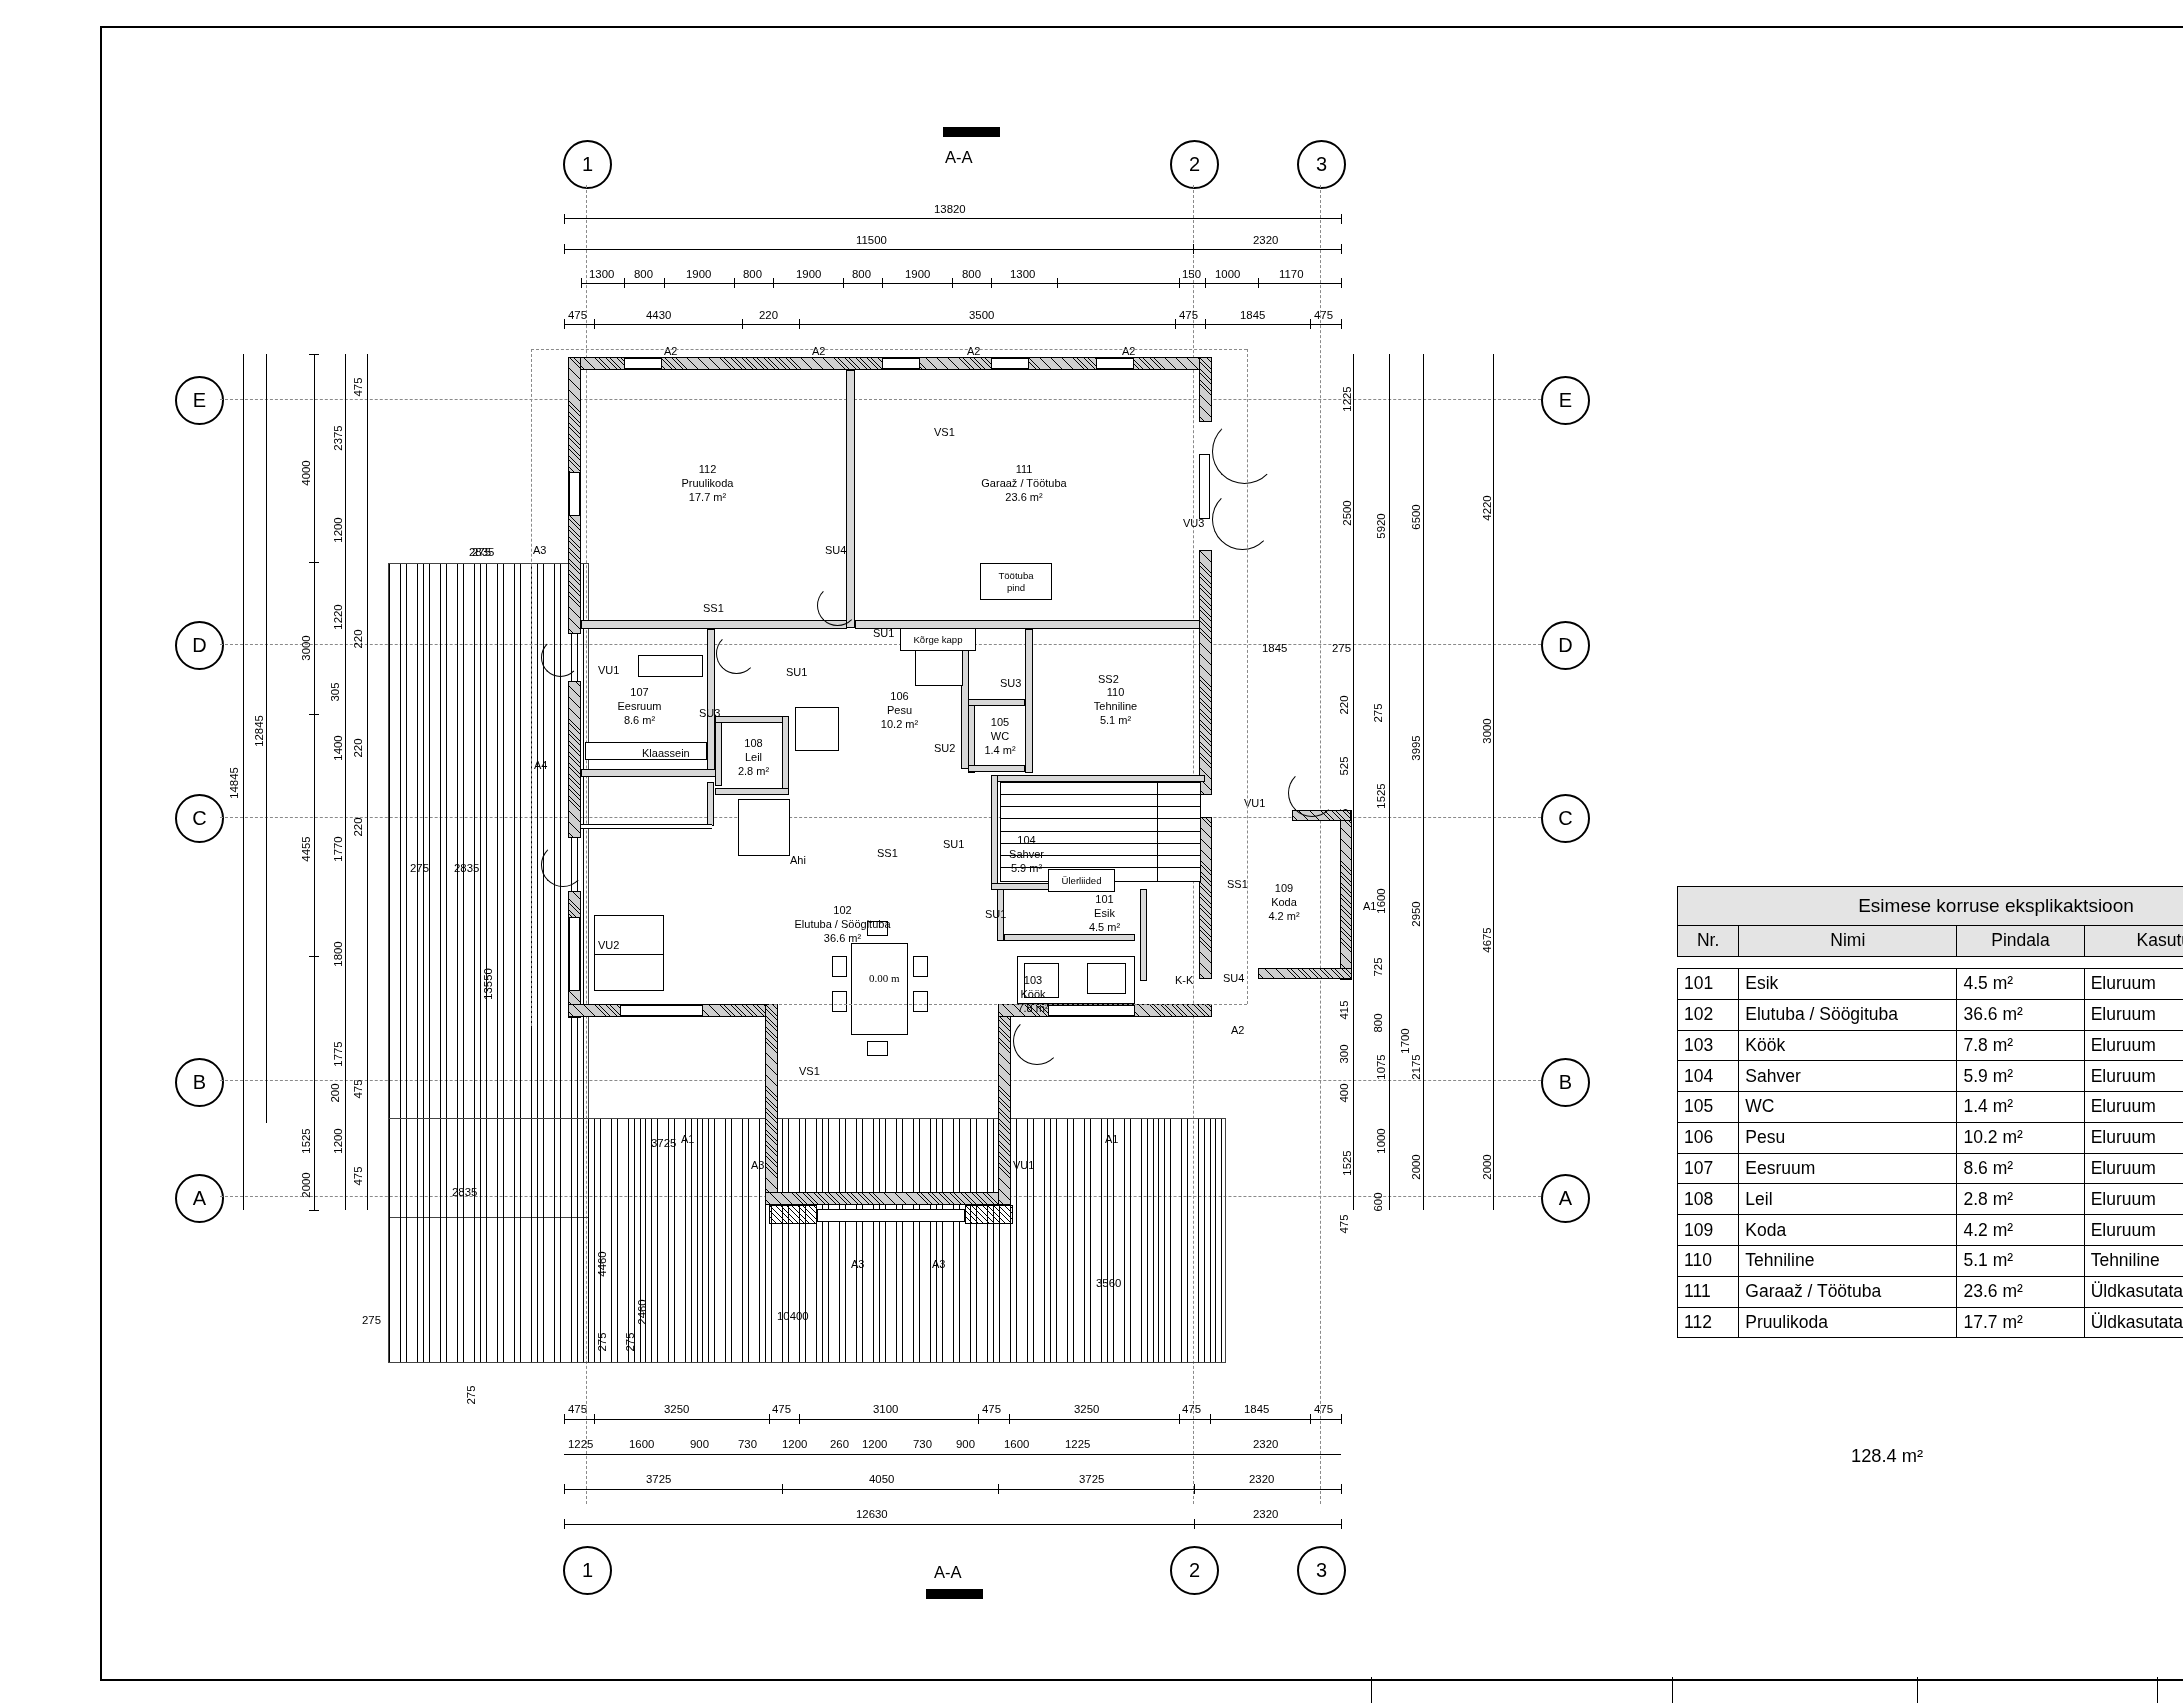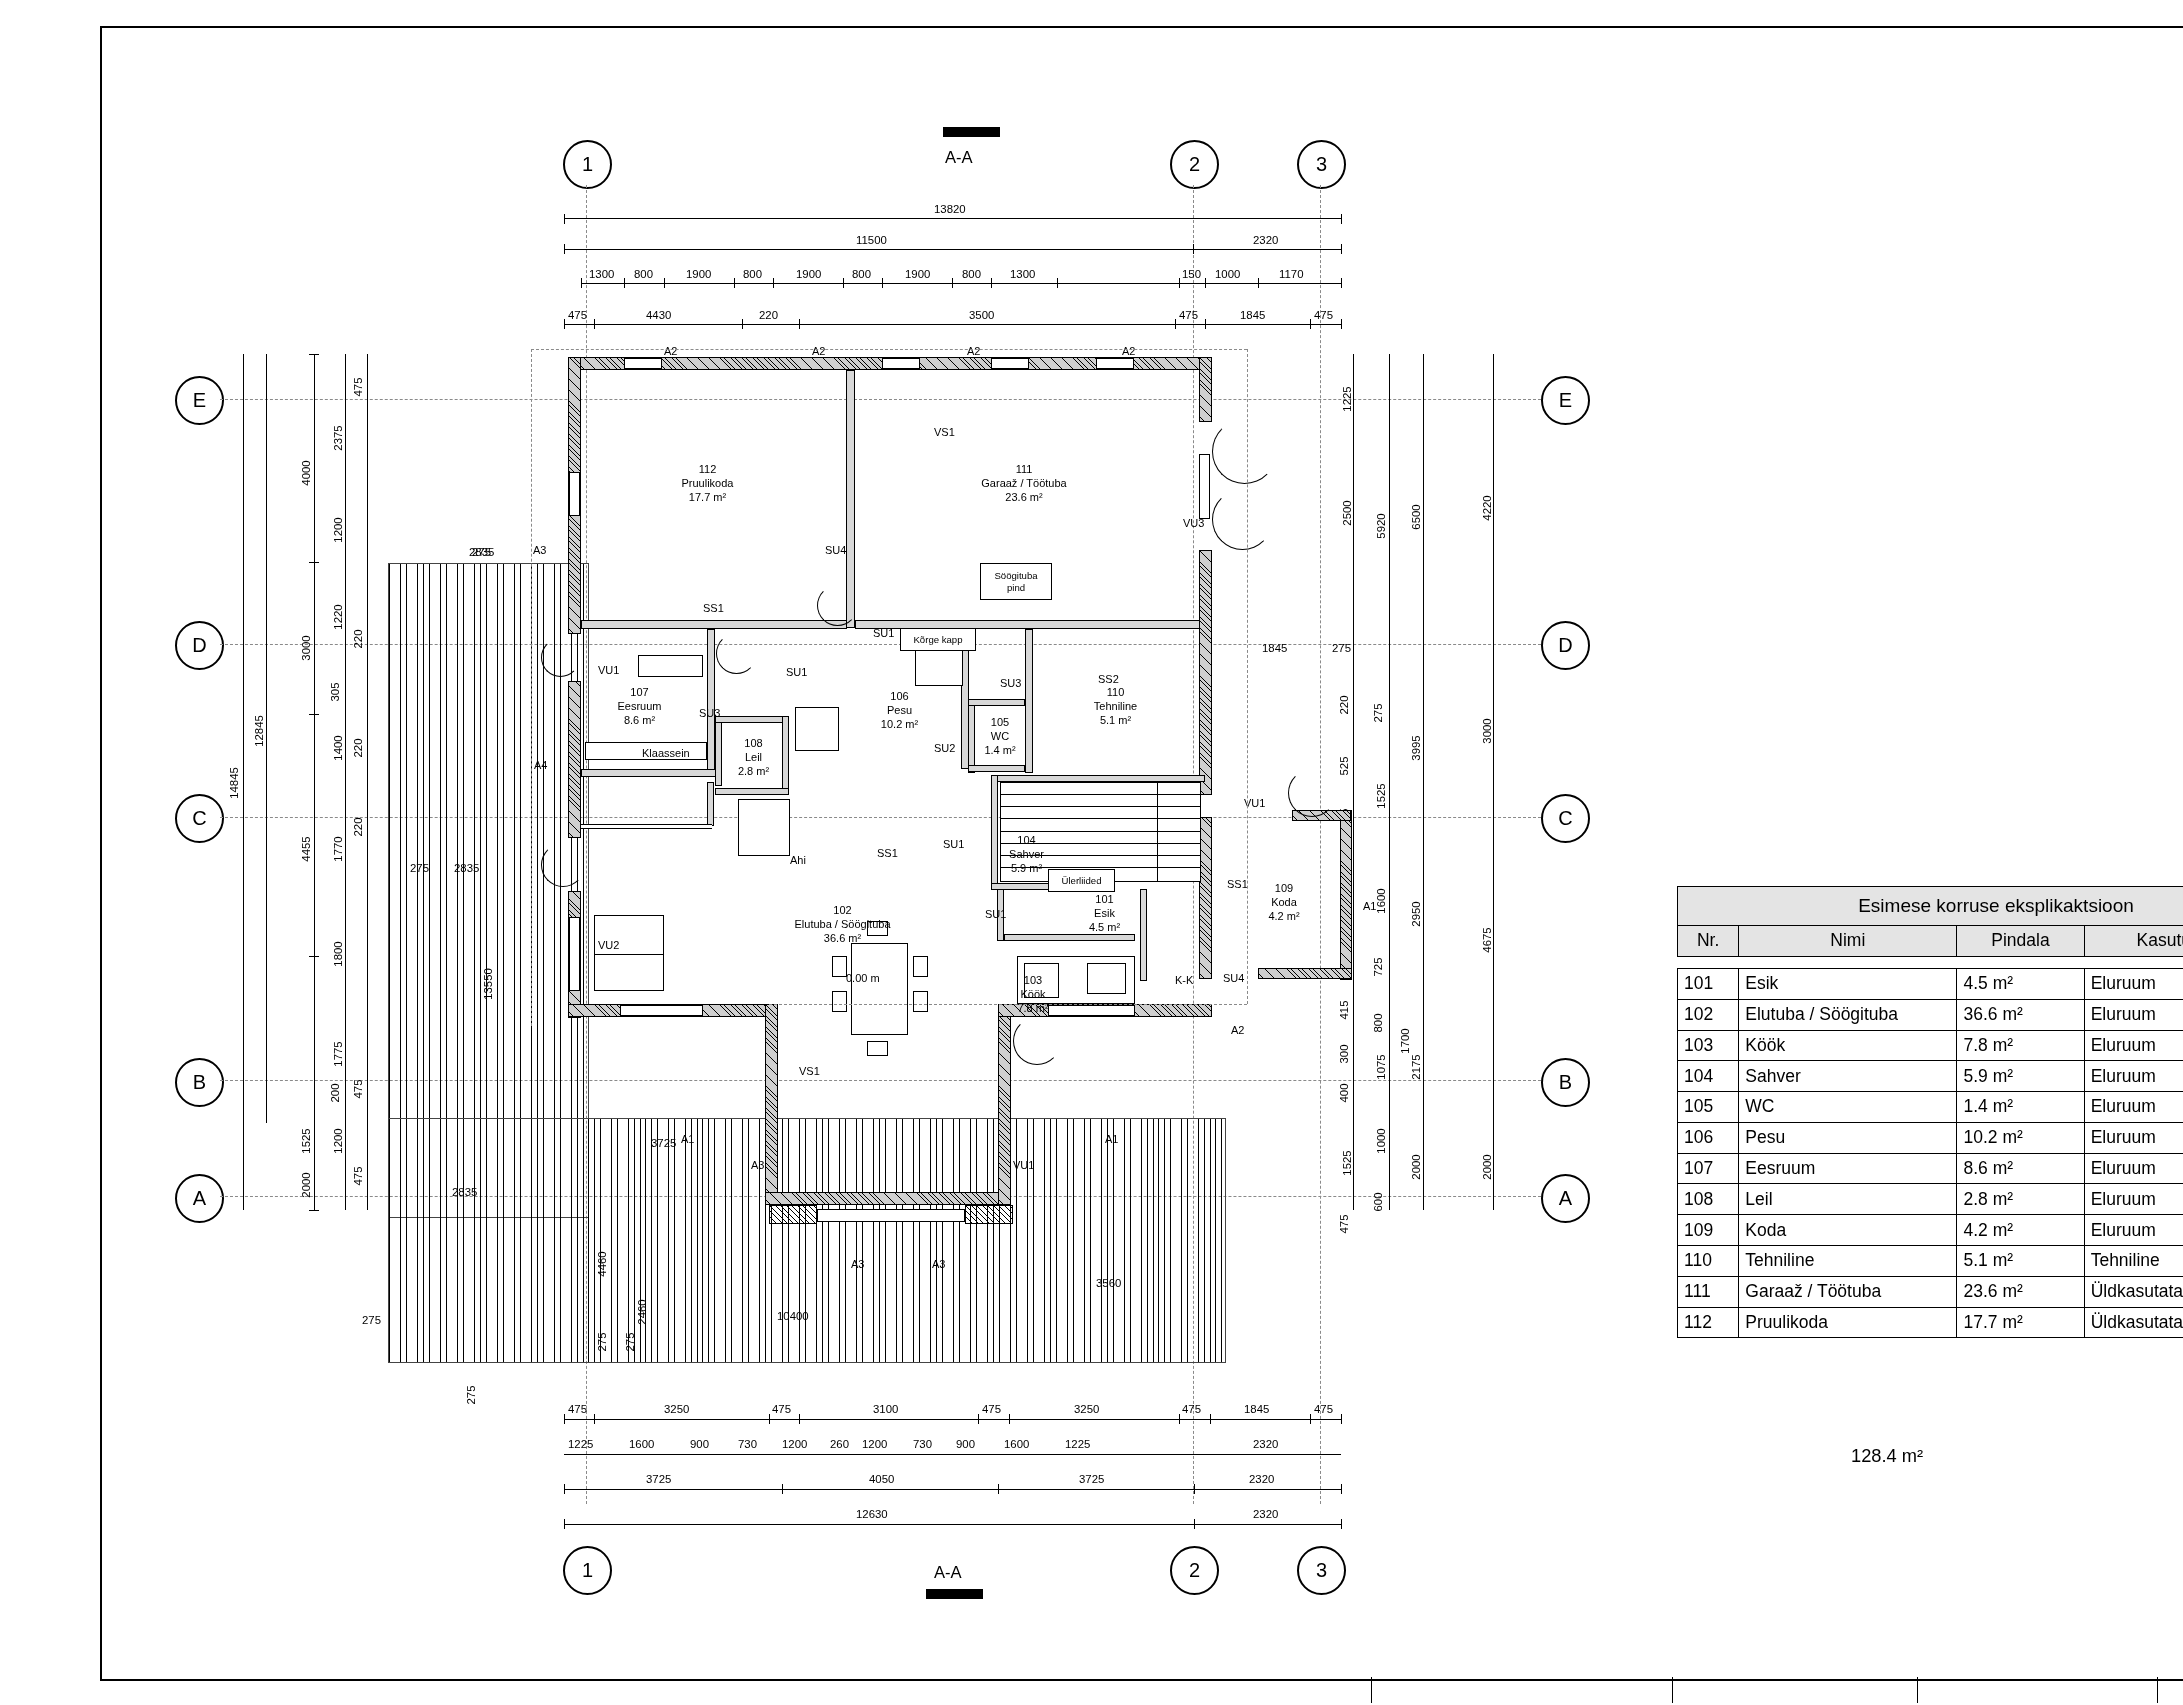--- a/index.html
+++ b/index.html
@@ -369,21 +369,21 @@
   <div class="wall-white" style="left:738px;top:799px;width:52px;height:57px;"></div>
 
   <div class="wall-white" style="left:795px;top:707px;width:44px;height:44px;"></div>
 
   <div class="wall-white" style="left:915px;top:638px;width:48px;height:48px;"></div>
 
   <div class="wall-white" style="left:638px;top:655px;width:65px;height:22px;"></div>
   <div class="wall-white" style="left:585px;top:742px;width:122px;height:17.5px;"></div>
 
   <div class="tinybox" style="left:980px;top:563px;width:70px;height:35px;">
-    <span><span>Söögituba</span><br><span>pind</span></span>
+    <span><span>Töötuba</span><br><span>pind</span></span>
   </div>
 
   <div class="tinybox" style="left:900px;top:628px;width:74px;height:21px;">
     <span>Kõrge kapp</span>
   </div>
 
   <div class="tinybox" style="left:1048px;top:869px;width:65px;height:21px;">
     <span>Ülerliided</span>
   </div>
 
@@ -441,21 +441,21 @@
     <span class="n">102</span>
     <span class="nm">Elutuba / Söögituba</span>
     <span class="ar">36.6 m²</span>
   </div>
   <div class="room" style="left:996px;top:974px;width:74px;">
     <span class="n">103</span>
     <span class="nm">Köök</span>
     <span class="ar">7.8 m²</span>
   </div>
 
-  <div class="lbl" style="left:846px;top:972px;">0.00 m</div>
+  <div class="lbl" style="left:869px;top:972px;font-family:Liberation Serif, serif;">0.00 m</div>
   <div class="lbl" style="left:642px;top:747px;">Klaassein</div>
   <div class="lbl" style="left:790px;top:854px;">Ahi</div>
   <div class="lbl" style="left:1175px;top:974px;">K-K</div>
 
   <div class="lbl" style="left:664px;top:345px;">A2</div>
   <div class="lbl" style="left:812px;top:345px;">A2</div>
   <div class="lbl" style="left:967px;top:345px;">A2</div>
   <div class="lbl" style="left:1122px;top:345px;">A2</div>
   <div class="lbl" style="left:1231px;top:1024px;">A2</div>
   <div class="lbl" style="left:533px;top:544px;">A3</div>

